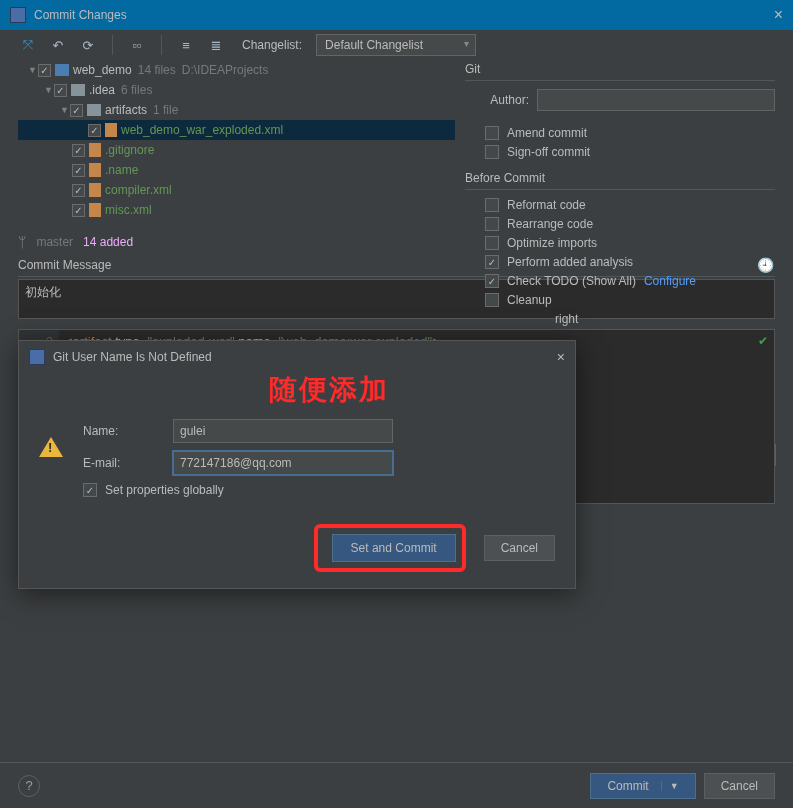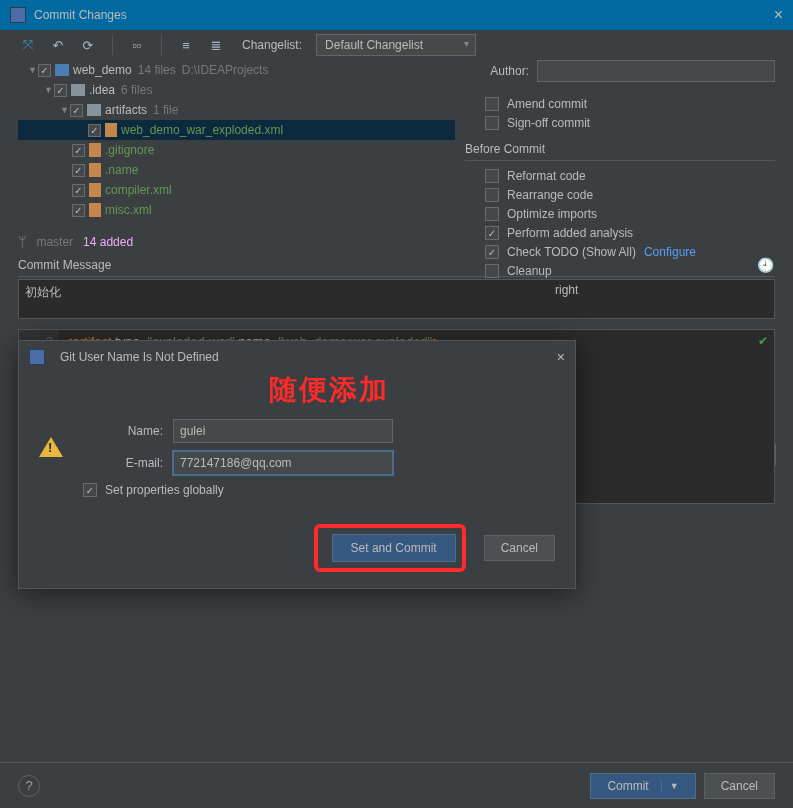--- a/index.html
+++ b/index.html
@@ -62,30 +62,30 @@
   
   .bottom-bar { position: absolute; bottom: 0; left: 0; right: 0; height: 46px; background: #3c3f41; border-top: 1px solid #515658; display: flex; align-items: center; padding: 0 18px;}
   .help-icon { width: 22px; height: 22px; border: 1px solid #5e6060; border-radius: 11px; display: inline-flex; align-items: center; justify-content: center; color: #9c9c9c; font-size: 13px;}
   .bottom-bar .spacer { flex: 1; }
   .btn { background: #4c5052; border: 1px solid #5e6060; color: #bbbbbb; padding: 5px 16px; font-size: 12px; margin-left: 8px; cursor: pointer;}
   .btn.primary { background: #365880; border-color: #4c708c; color: #bbbbbb; display: inline-flex; align-items: center;}
   .btn.primary .split { border-left: 1px solid #4c708c; margin-left: 12px; padding-left: 8px; font-size: 9px;}
   
   
   .modal { position: absolute; left: 18px; top: 340px; width: 558px; background: #3c3f41; border: 1px solid #555; box-shadow: 0 5px 25px rgba(0,0,0,.5); }
-  .modal-title { height: 32px; display: flex; align-items: center; padding: 0 10px; gap: 7px; }
+  .modal-title { height: 32px; display: flex; align-items: center; padding: 0 10px; }
   .modal-title .app-icon { width: 16px; height: 16px; background: #4a6da7; border: 1px solid #2a3a5a; margin-right: 8px; }
   .modal-title .t { flex: 1; font-size: 12px; color: #bbbbbb;}
   .modal-title .x { color: #bbbbbb; font-size: 14px; cursor: pointer;}
   .modal-body { padding: 10px 20px 16px 20px; position: relative;}
   .annotation { position: absolute; left: 250px; top: -2px; color: #ff2a2a; font-size: 28px; font-weight: bold; letter-spacing: 2px;}
   .warning-icon { width: 0; height: 0; border-left: 12px solid transparent; border-right: 12px solid transparent; border-bottom: 20px solid #e8b73b; position: relative; display:inline-block;}
   .warning-icon::after { content: "!"; position: absolute; left: -3px; top: 3px; color: #2b2b2b; font-weight: bold; font-size: 13px;}
   .modal-form-row { display: flex; align-items: center; margin: 8px 0; }
-  .modal-form-row .ml { width: 90px; text-align: right; padding-right: 10px; font-size: 12px; color: #bbbbbb;}
+  .modal-form-row .ml { width: 90px; text-align: left; padding-right: 10px; font-size: 12px; color: #bbbbbb;}
   .modal-form-row input { width: 220px; background: #45494a; border: 1px solid #646464; color: #bbbbbb; padding: 4px 6px; font-size: 12px;}
   .modal-form-row input.focused { border-color: #466d94; box-shadow: 0 0 0 1px #466d94;}
   .modal-buttons { display: flex; justify-content: flex-end; gap: 10px; padding: 6px 20px 16px 0;}
   .red-box { border: 4px solid #ff2a2a; border-radius: 6px; display: inline-block; padding: 6px;}
   
   .icon-browse { width: 22px; height: 22px; background: #4c5052; border: 1px solid #5e6060; display: inline-flex; align-items:center; justify-content:center; font-size:12px; color:#bbbbbb; margin-left:4px;}
   .extras-row { position: absolute; left: 476px; top: 488px; display: flex; align-items:center; gap:6px;}
   .browse-pill { position: absolute; left: 750px; top: 444px; }
 </style>
 </head>
@@ -155,20 +155,21 @@
       <span class="tree-text green">compiler.xml</span>
     </div>
     <div class="tree-line" style="padding-left:54px">
       <span class="tree-checkbox checked"></span>
       <span class="file-icon"></span>
       <span class="tree-text green">misc.xml</span>
     </div>
   </div>
 
   <div class="git-pane">
+    <div class="heading">Git</div>
     <div class="form-row">
       <span class="lbl">Author:</span>
       <input type="text" value="" style="">
     </div>
     <div class="check-row">
         <span class="chk"></span>
         <span>Amend commit</span>
       </div>
     <div class="check-row">
         <span class="chk"></span>

